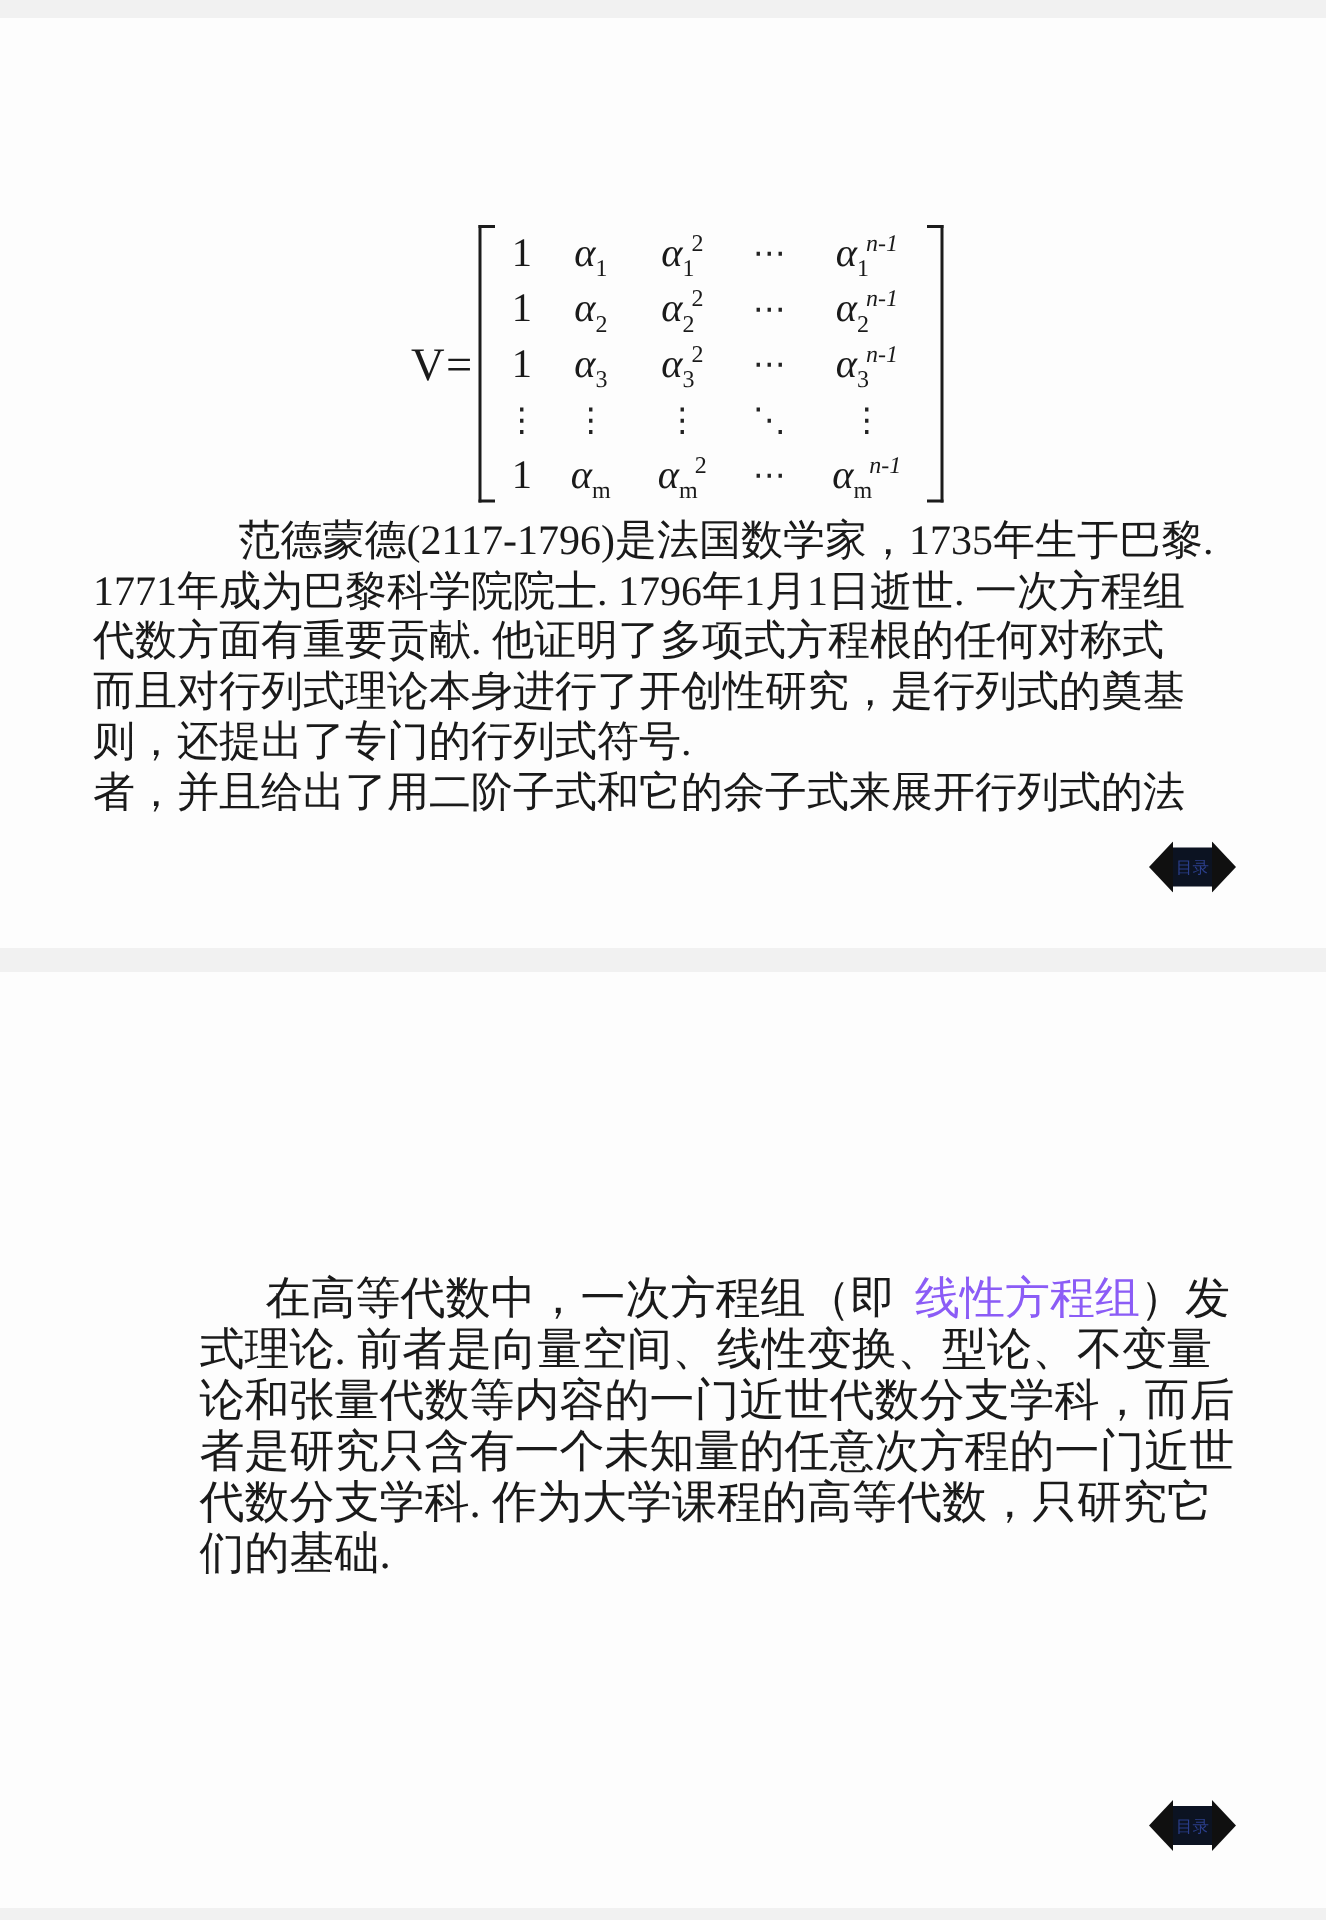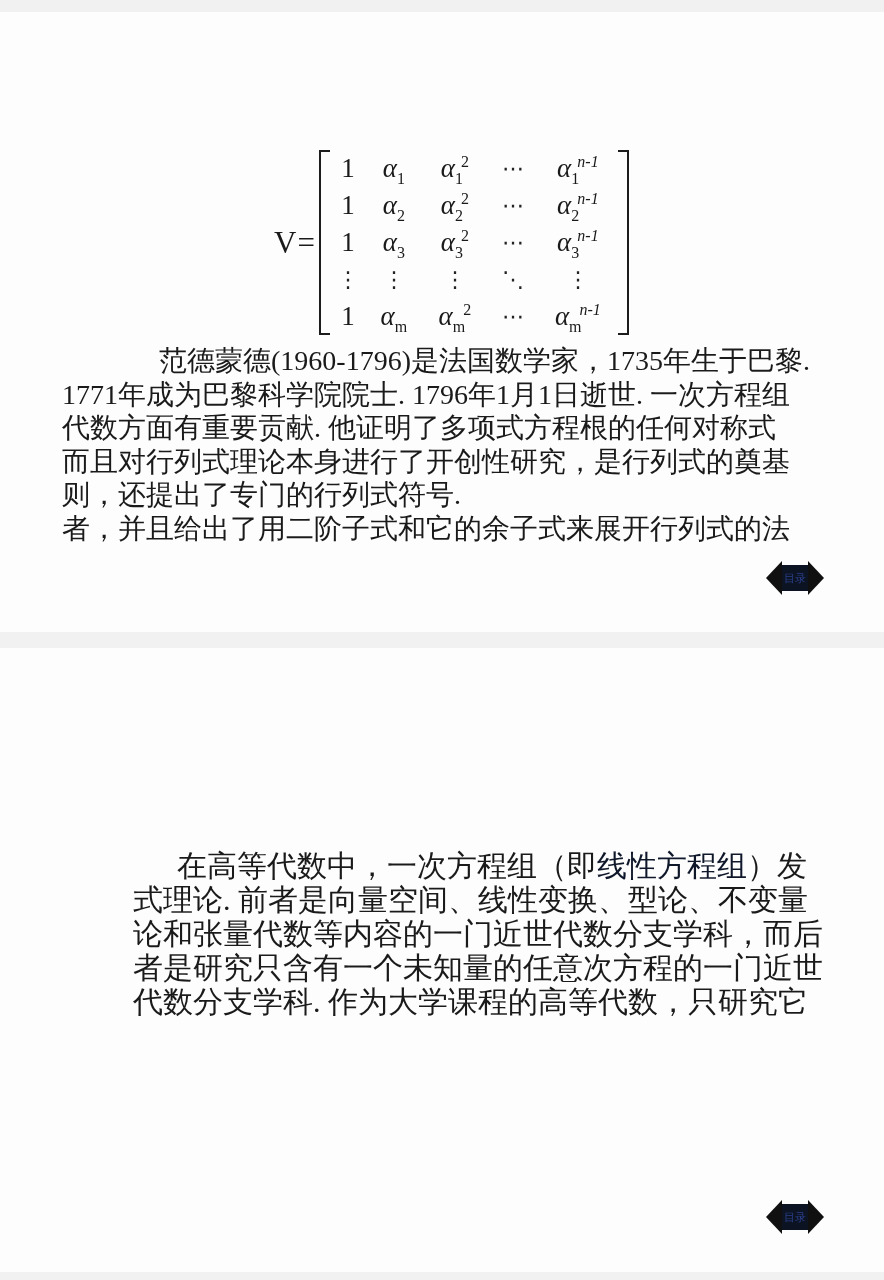--- a/index.html
+++ b/index.html
@@ -38,21 +38,21 @@
 
   
   .para{position:absolute;white-space:nowrap;}
   .para .ln{display:block;}
   .para1{left:62px;top:332px;font-size:28px;}
   .para1 .ln{height:33.5px;line-height:33.5px;}
   .para1 .ln.indent{padding-left:97px;}
   .para2{left:133px;top:201px;font-size:30px;}
   .para2 .ln{height:34px;line-height:34px;}
   .para2 .ln.indent{padding-left:44px;}
-  .red{color:#0f172a;}
+  .red{color:#8b5cf6;margin-left:13px;}
 
   
   .nav-btn{position:absolute;width:58px;height:34px;cursor:pointer;background:transparent;border:none;padding:0;}
   .nav1{left:766px;top:549px;}
   .nav2{left:766px;top:552px;}
   .nav-btn svg{display:block;}
   .nav-label{font-family:"Liberation Sans","DejaVu Sans",sans-serif;font-size:11px;fill:#2b3f8c;}
 </style>
 </head>
 <body>
@@ -98,21 +98,21 @@
         <td><span class="al">α</span><sub>m</sub><sup>2</sup></td>
         <td class="dots">⋯</td>
         <td><span class="al">α</span><sub>m</sub><sup class="it">n-1</sup></td>
       </tr>
     </tbody>
       </table>
     <span class="bracket rb"></span>
   </div>
 
   <div class="para para1">
-    <span class="ln indent">范德蒙德(1960-1796)是法国数学家，1735年生于巴黎.</span>
+    <span class="ln indent">范德蒙德(2117-1796)是法国数学家，1735年生于巴黎.</span>
     <span class="ln">1771年成为巴黎科学院院士. 1796年1月1日逝世. 一次方程组</span>
     <span class="ln">代数方面有重要贡献. 他证明了多项式方程根的任何对称式</span>
     <span class="ln">而且对行列式理论本身进行了开创性研究，是行列式的奠基</span>
     <span class="ln">则，还提出了专门的行列式符号.</span>
     <span class="ln">者，并且给出了用二阶子式和它的余子式来展开行列式的法</span>
   </div>
 
   <button class="nav-btn nav1">
     <svg width="58" height="34" viewBox="0 0 58 34">
       <rect x="13" y="4" width="32" height="26" fill="#0c1322"></rect>
@@ -124,20 +124,21 @@
 </div>
 
 <div class="page page2">
 
   <div class="para para2">
     <span class="ln indent"><span>在高等代数中，一次方程组（即</span><span class="red">线性方程组</span><span>）发</span></span>
     <span class="ln">式理论. 前者是向量空间、线性变换、型论、不变量</span>
     <span class="ln">论和张量代数等内容的一门近世代数分支学科，而后</span>
     <span class="ln">者是研究只含有一个未知量的任意次方程的一门近世</span>
     <span class="ln">代数分支学科. 作为大学课程的高等代数，只研究它</span>
+    <span class="ln">们的基础.</span>
   </div>
 
   <button class="nav-btn nav2">
     <svg width="58" height="34" viewBox="0 0 58 34">
       <rect x="13" y="4" width="32" height="26" fill="#0c1322"></rect>
       <polygon points="0,17 16,0 16,34" fill="#101010"></polygon>
       <polygon points="58,17 42,0 42,34" fill="#101010"></polygon>
       <text class="nav-label" x="29" y="21" text-anchor="middle">目录</text>
     </svg>
   </button>

